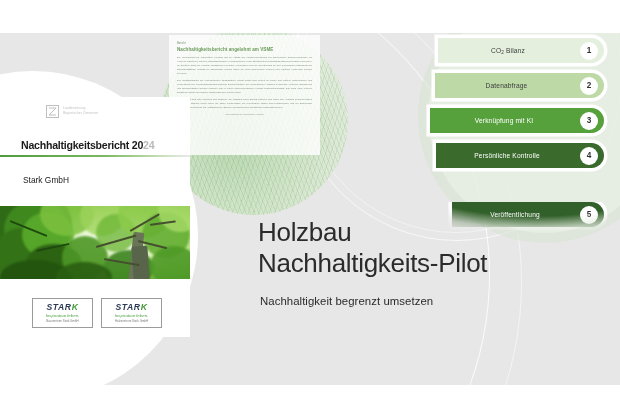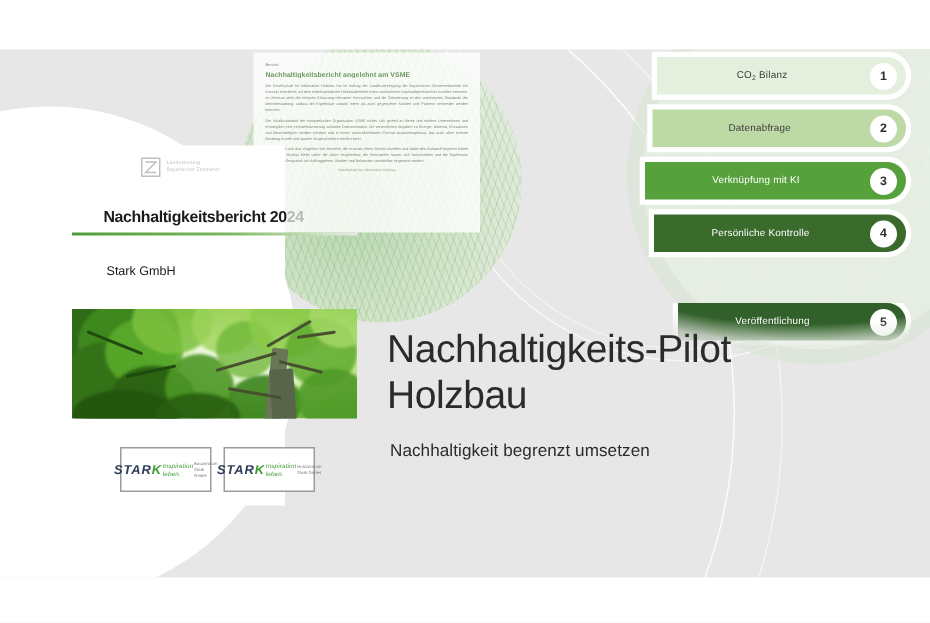--- a/index.html
+++ b/index.html
@@ -55,21 +55,20 @@
     background: #ffffff;
   }
 
   #cover-inner {
     position: absolute;
     left: 14px;
     top: 70px;
     width: 180px;
     height: 262px;
     z-index: 4;
-    margin-left: 48px;
   }
 
   .cover-logo {
     display: flex;
     align-items: center;
     gap: 4px;
     margin-left: 32px;
     height: 16px;
     opacity: 0.55;
   }
@@ -150,20 +149,21 @@
     margin-left: 18px;
     display: flex;
     gap: 8px;
   }
   .stark-box {
     width: 61px;
     height: 30px;
     border: 1px solid #9b9b9b;
     background: #ffffff;
     display: flex;
+    flex-direction: column;
     align-items: center;
     justify-content: center;
     gap: 0.5px;
   }
   .stark-word {
     font-size: 8.6px;
     font-weight: bold;
     font-style: italic;
     letter-spacing: 0.6px;
     color: #2d3a55;
@@ -453,18 +453,18 @@
   </div>
 
   <div id="step-5-clip">
     <div class="step" style="left:22px; top:0px; width:152px; background:#32602a;">
       <span class="step-label">Veröffentlichung</span>
       <span class="step-num">5</span>
     </div>
   </div>
 
   <div id="headline">
+    <div class="headline-title">Holzbau</div>
     <div class="headline-title">Nachhaltigkeits-Pilot</div>
-    <div class="headline-title">Holzbau</div>
     <div class="headline-sub">Nachhaltigkeit begrenzt umsetzen</div>
   </div>
 
 </div>
 
 </body></html>

